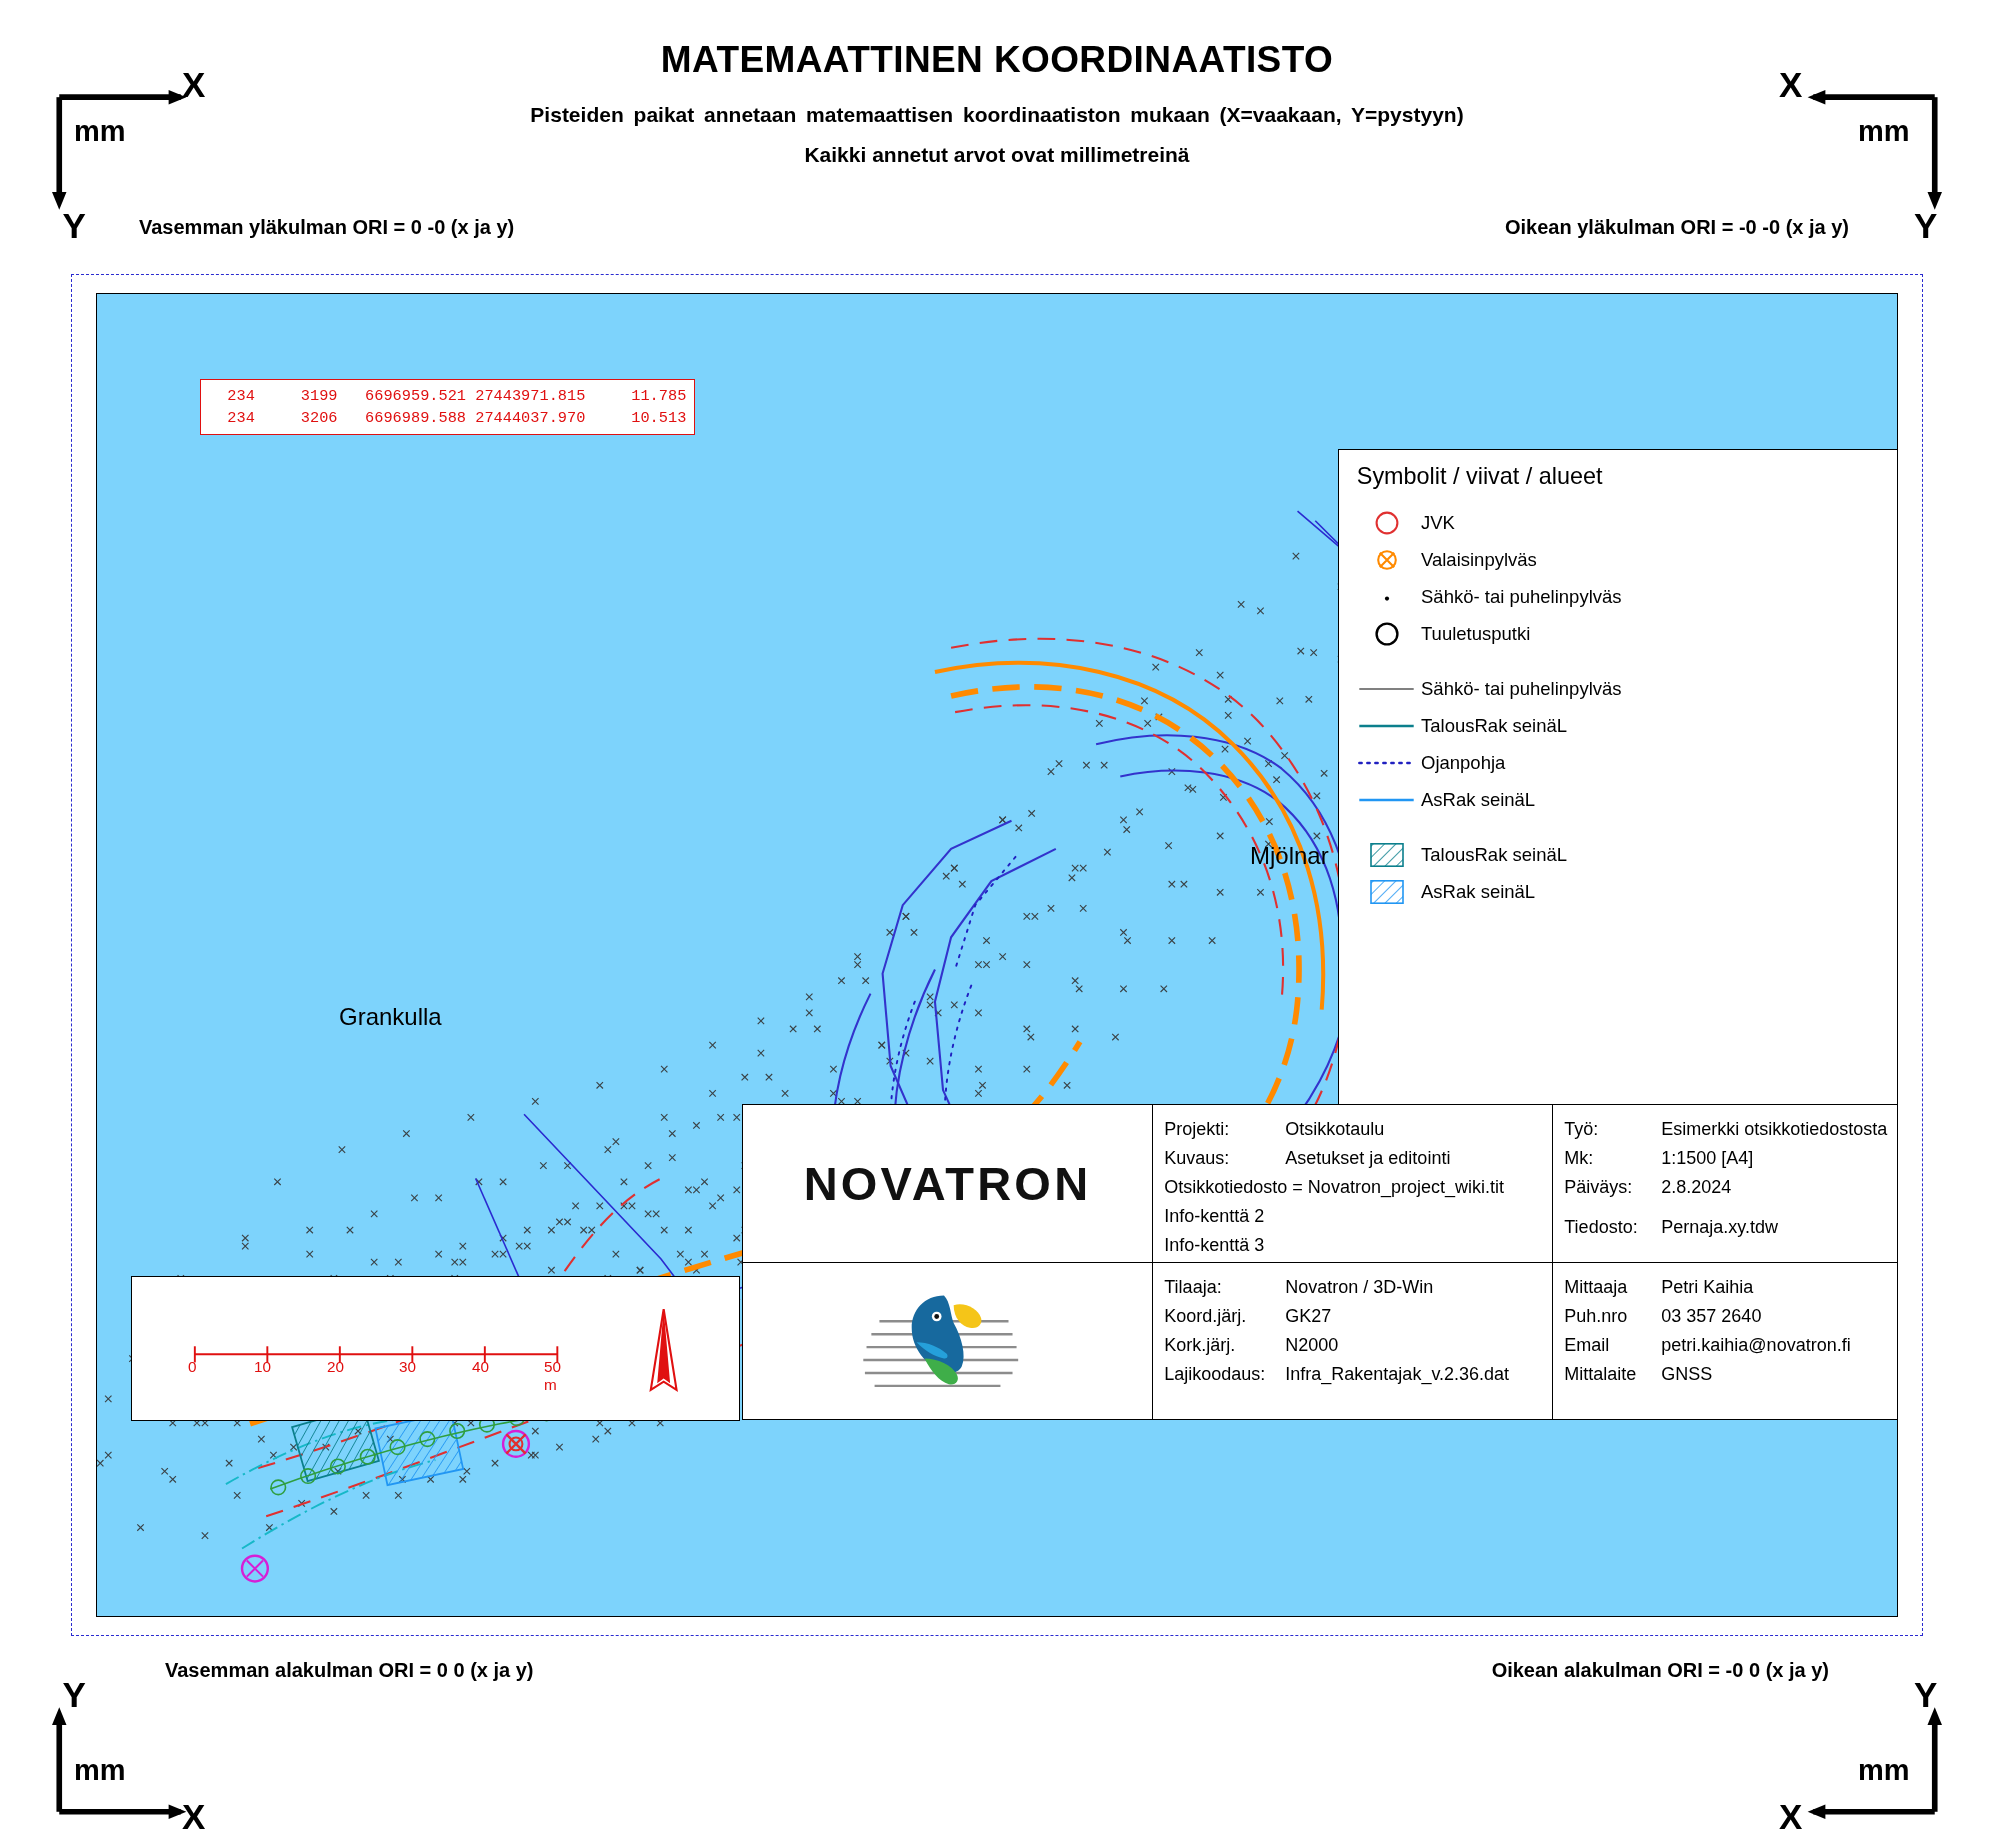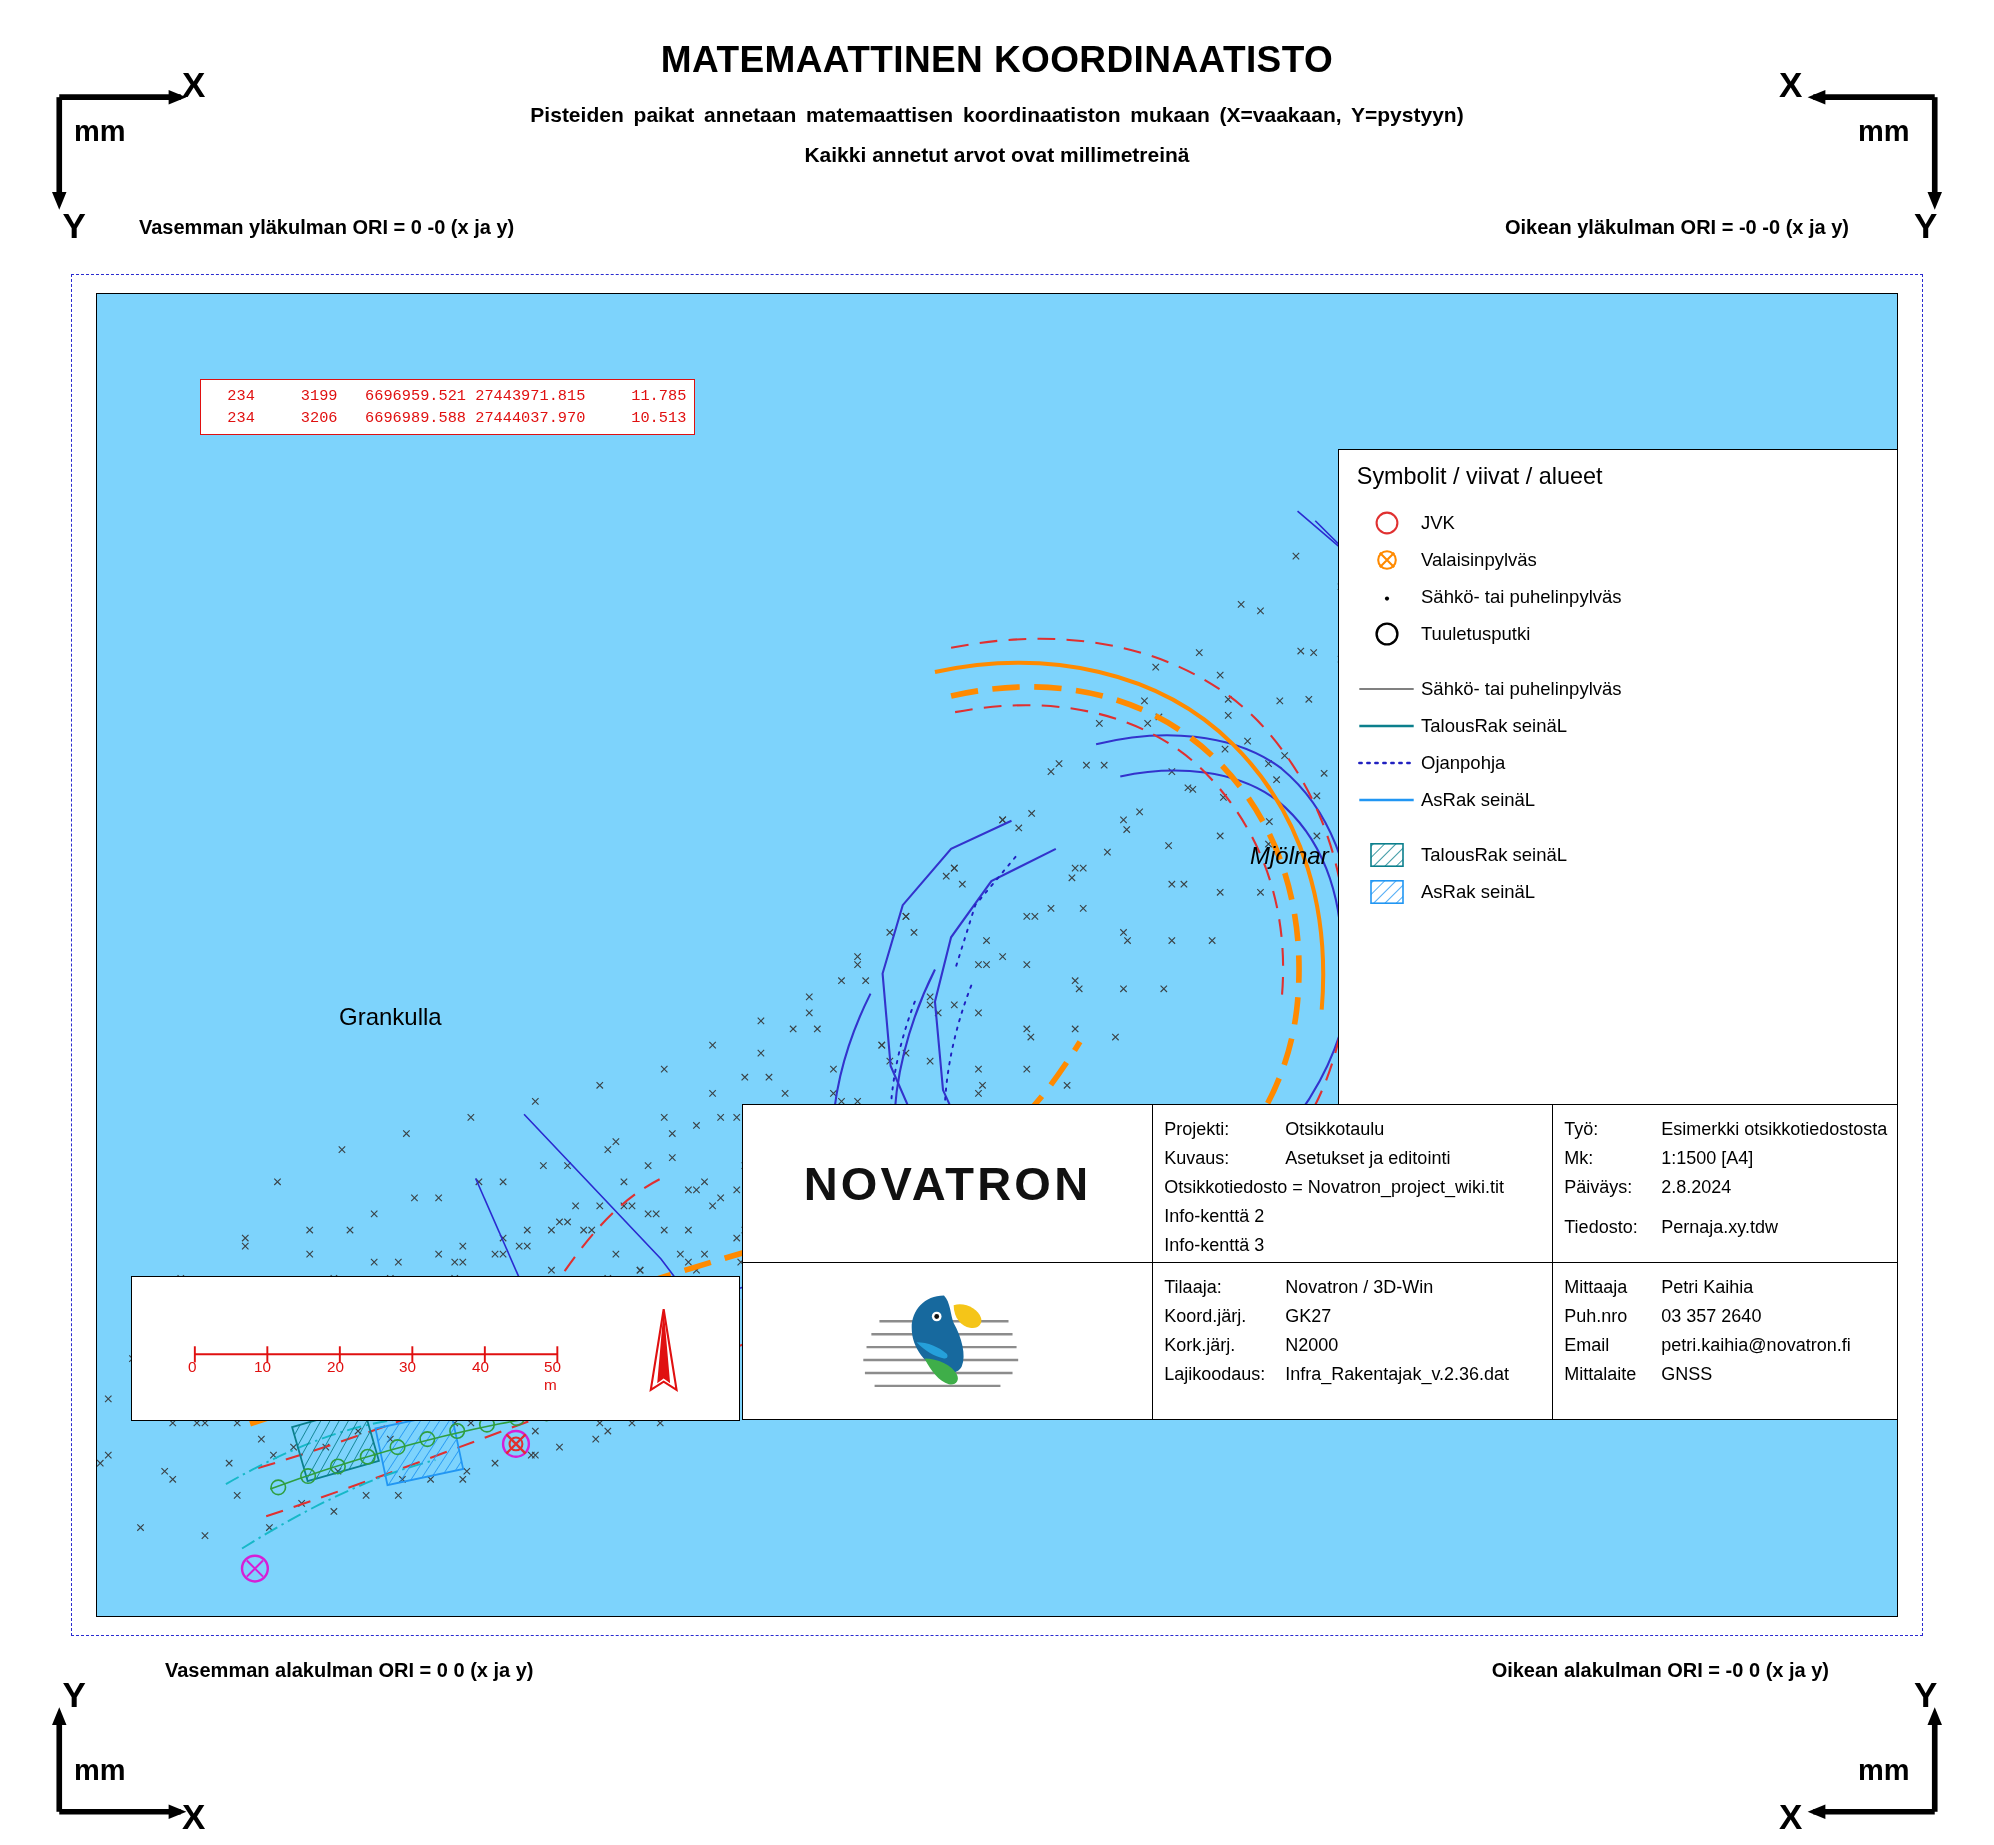--- a/index.html
+++ b/index.html
@@ -103,21 +103,21 @@
     left: 0; top: 0;
     width: 100%;
     height: 100%;
   }
 
   .place-label {
     position: absolute;
     font-size: 24px;
     color: #000;
   }
-  .place-label.italic { font-style: italic; }
+  .place-label.italic { }
 
   
   .legend {
     position: absolute;
     left: 1241px;
     top: 155px;
     width: 560px;
     height: 822px;
     background: #fff;
     border: 1.6px solid #000;

